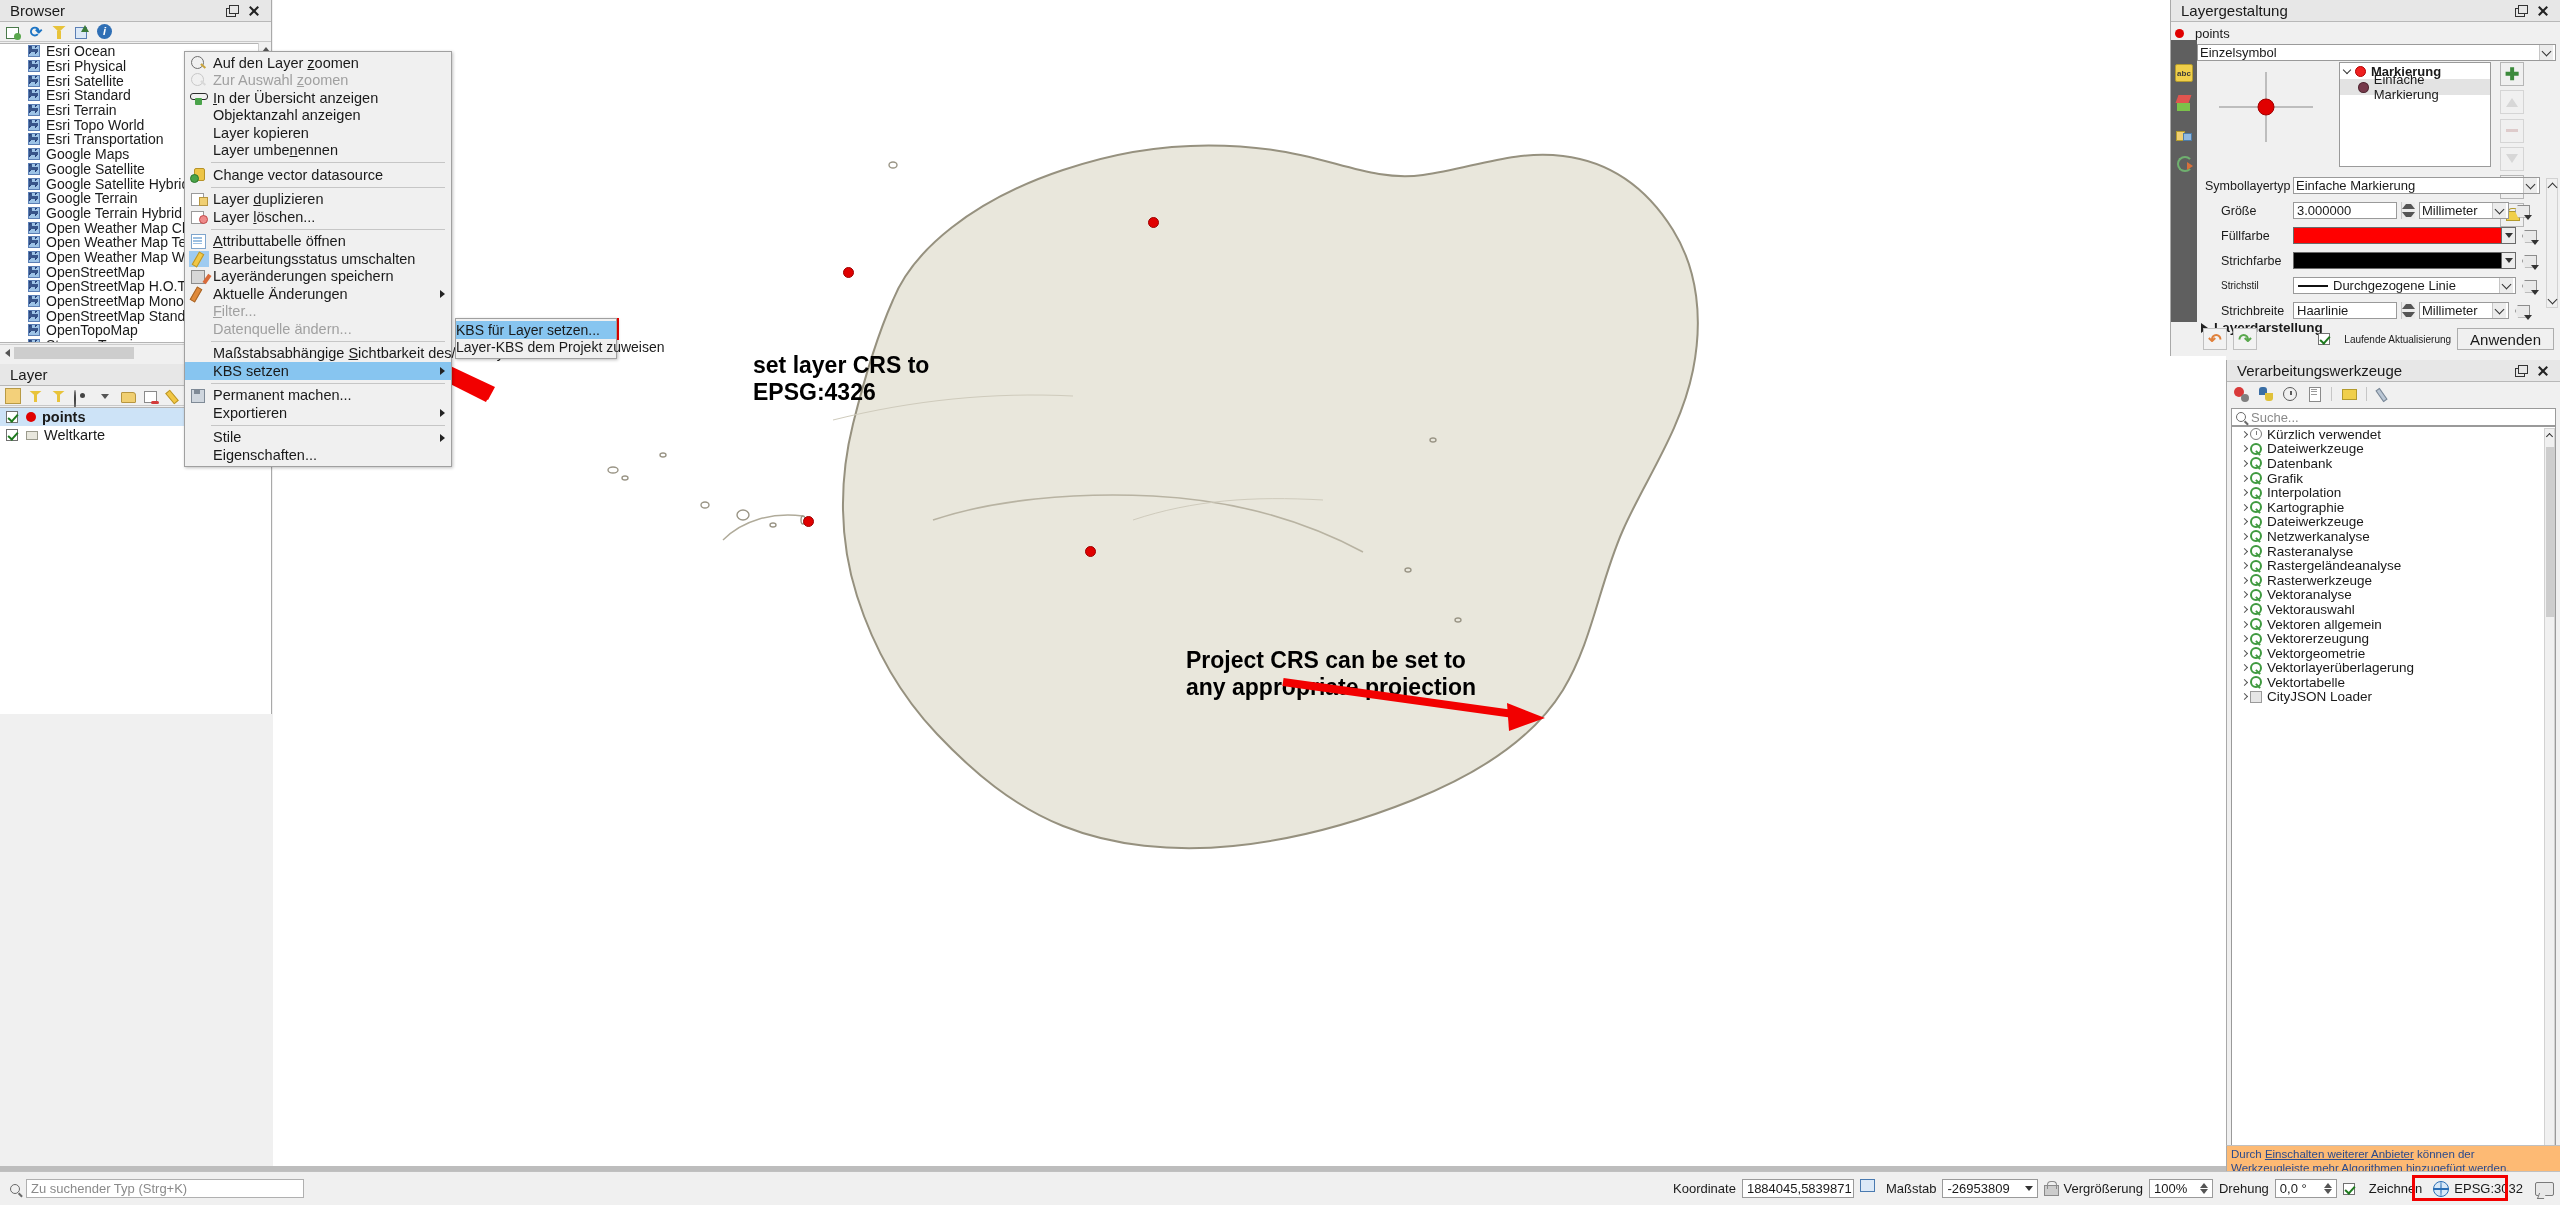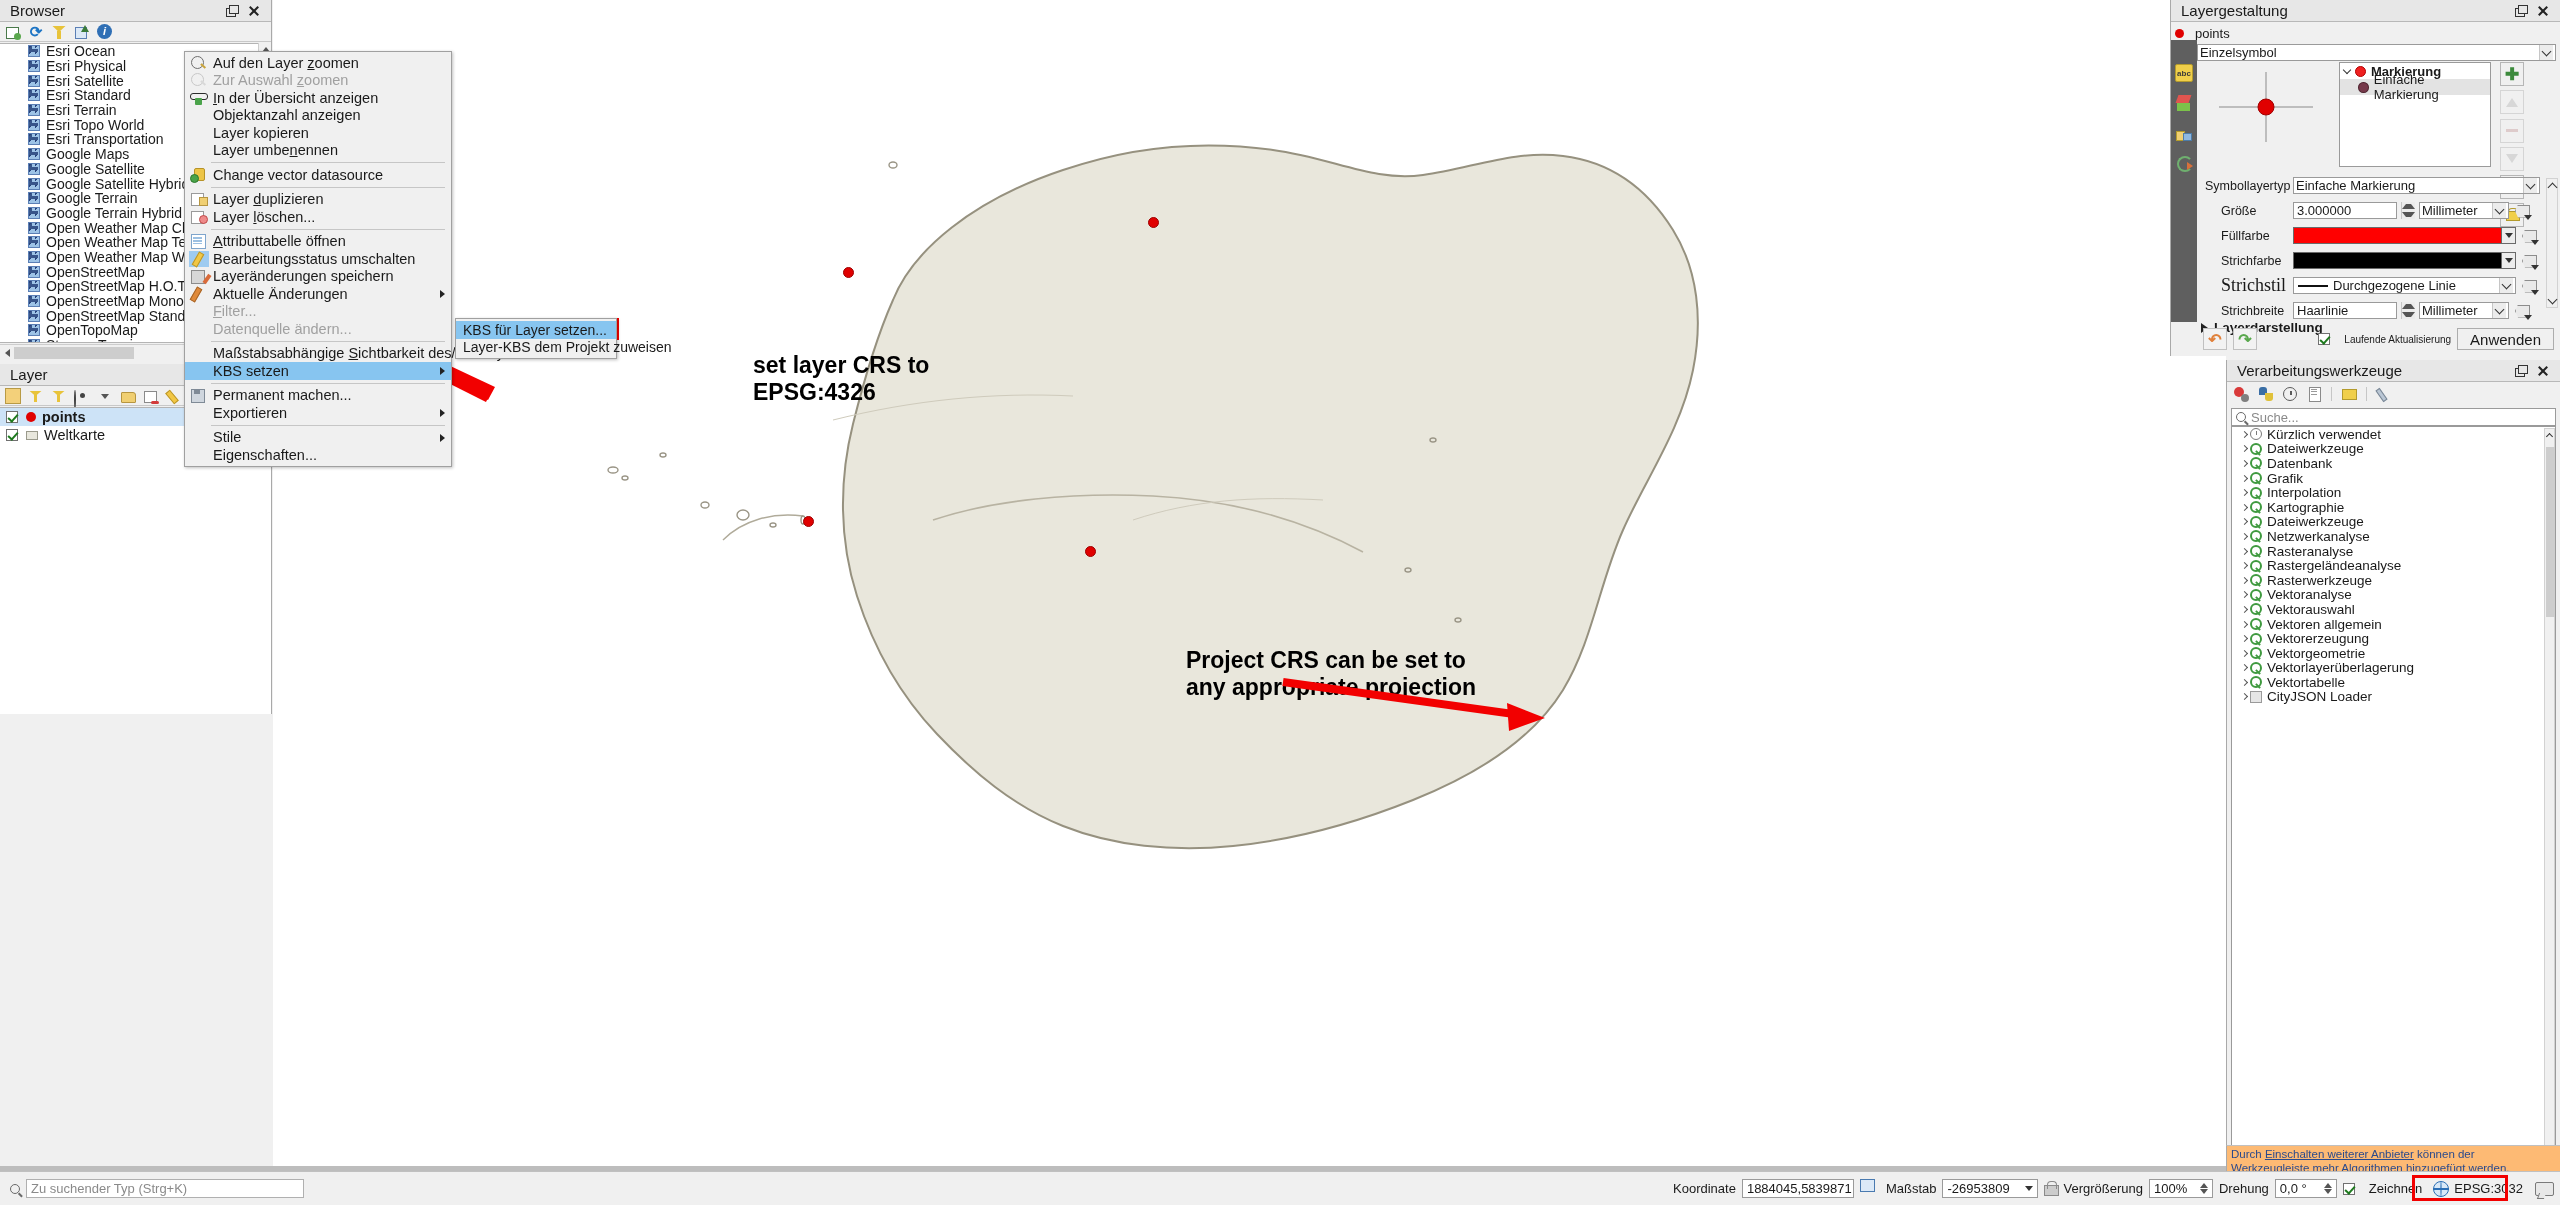--- a/index.html
+++ b/index.html
@@ -174,21 +174,21 @@
   .g-disk::before{content:"";position:absolute;left:2px;top:2px;width:12px;height:12px;background:#cfd6de;border:1.3px solid #7f8a96;}
   .g-disk::after{content:"";position:absolute;left:5px;top:3px;width:6px;height:4px;background:#7f8a96;}
 
   
   #submenu{
     position:absolute;left:455px;top:318px;width:162px;
     background:#f0f0f0;border:1px solid #a0a0a0;
     box-shadow:1px 1px 3px rgba(0,0,0,.25);
     padding:2px 0;font-size:14px;z-index:41;
   }
-  #submenu .mi{padding-left:7px;}
+  #submenu .mi{padding-left:0;}
   #submenu .mi.hl{background:#87c5f0;}
 
   
   #style{position:absolute;right:0;top:0;width:390px;height:356px;background:#f0f0f0;border-left:1px solid #a9a9a9;}
   .sp-row{display:flex;align-items:center;height:19px;padding:0 4px;gap:4px;font-size:13px;}
   .combo{
     flex:1;height:17px;background:#fff;border:1px solid #9a9a9a;
     display:flex;align-items:center;padding:0 2px;font-size:13px;position:relative;
   }
   .combo .cv{flex:1;white-space:nowrap;overflow:hidden;}
@@ -781,21 +781,21 @@
         <div class="colorbtn">
           <span class="sw" id="sw-stroke" style="background: rgb(0, 0, 0);"></span>
           <span class="cb">
               <span class="caret"></span>
             </span>
         </div>
         <span class="dd-override"></span>
       </div>
 
       <div class="sp-row" style="margin-top:6px;">
-        <span style="width:84px;font-size:18px;padding-left:16px;font-family:Liberation Serif, serif;">Strichstil</span>
+        <span style="width:84px;font-size:10px;padding-left:16px;">Strichstil</span>
         <div class="combo">
           <span style="display:inline-block;width:30px;height:2px;background:#111;margin:0 5px 0 2px"></span>
           <span class="cv">Durchgezogene Linie</span>
           <span class="cb">
               <span class="chev"></span>
             </span>
         </div>
         <span class="dd-override"></span>
       </div>
 

